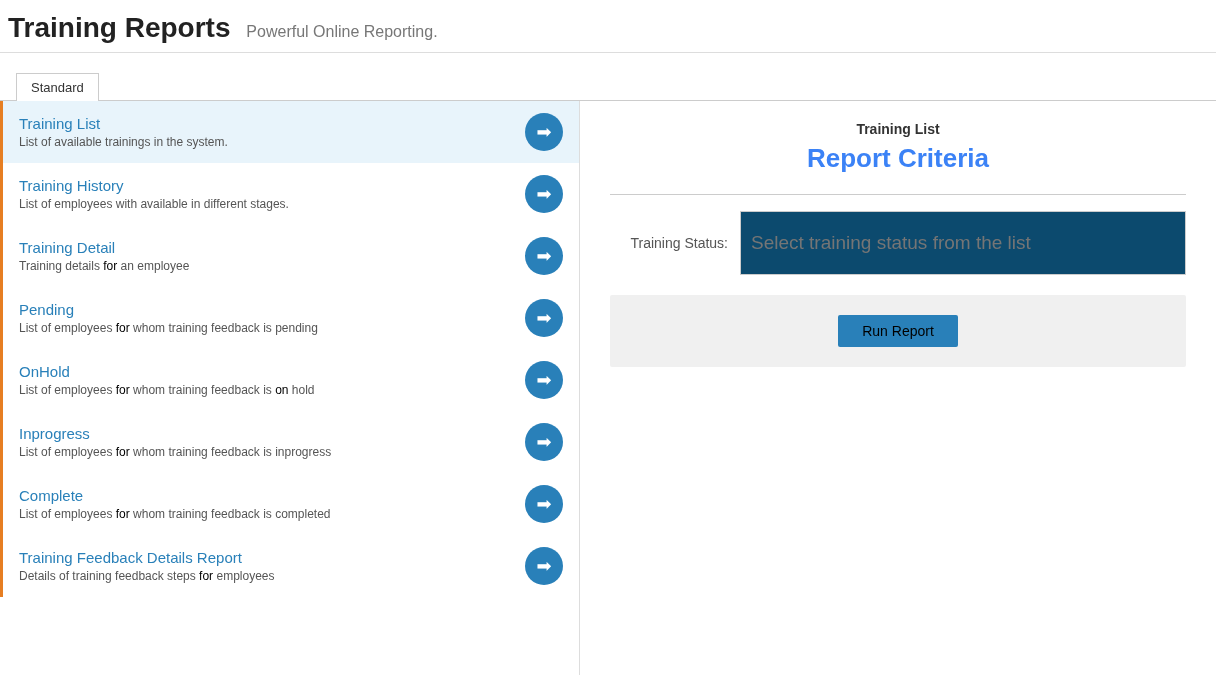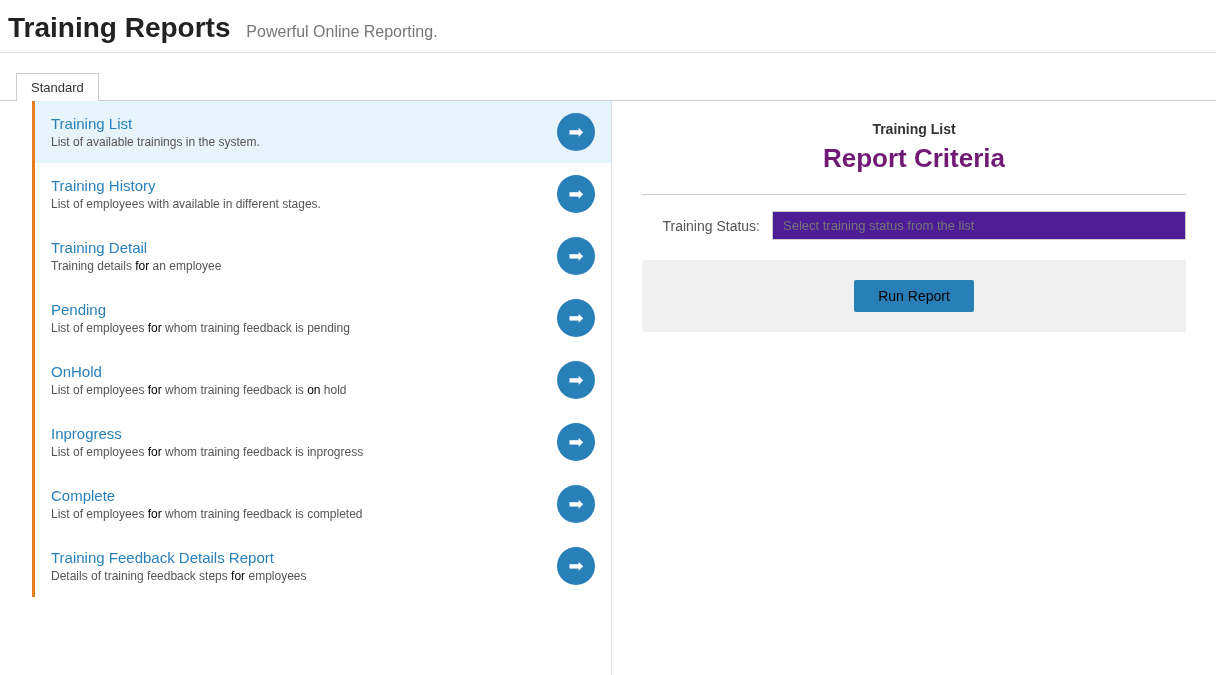--- a/index.html
+++ b/index.html
@@ -5,43 +5,43 @@
     * { box-sizing: border-box; margin: 0; padding: 0; }
     body { font-family: Arial, sans-serif; background: #fff; color: #333; font-size: 14px; }
 
     .header { padding: 12px 16px 8px 8px; border-bottom: 1px solid #ddd; }
     .header h1 { font-size: 28px; font-weight: bold; color: #222; display: inline; }
     .header .subtitle { font-size: 16px; color: #777; margin-left: 12px; }
 
     .tabs { padding: 0 16px; border-bottom: 1px solid #ccc; margin-top: 20px; }
     .tab { display: inline-block; padding: 6px 14px; border: 1px solid #ccc; border-bottom: none; background: #fff; font-size: 13px; cursor: pointer; margin-bottom: -1px; position: relative; z-index: 1; }
 
-    .main-layout { display: flex; height: calc(675px - 100px); margin-left: 32px; }
+    .main-layout { display: flex; height: calc(675px - 100px); }
 
     .left-panel { width: 580px; border-right: 1px solid #ddd; overflow-y: auto; }
 
     .list-item { display: flex; align-items: center; justify-content: space-between; padding: 12px 16px; border-left: 3px solid #e67e22; cursor: pointer; }
     .list-item.active { background: #e8f4fb; border-left-color: #e67e22; }
     .list-item-content { flex: 1; }
     .list-item-title { color: #2980b9; font-size: 15px; font-weight: normal; margin-bottom: 3px; }
     .list-item-desc { color: #555; font-size: 12px; }
     .list-item-desc span.highlight { color: #000000; }
 
     .chevron-btn { width: 38px; height: 38px; border-radius: 50%; background: #2980b9; display: flex; align-items: center; justify-content: center; color: #fff; font-size: 18px; flex-shrink: 0; margin-left: 10px; }
 
     .right-panel { flex: 1; padding: 20px 30px; }
     .report-header { text-align: center; margin-bottom: 20px; }
     .report-header .report-type { font-size: 14px; font-weight: bold; color: #333; margin-bottom: 6px; }
-    .report-header h2 { font-size: 26px; font-weight: bold; color: #701a75; }
+    .report-header h2 { font-size: 26px; font-weight: bold; color: #3b82f6; }
 
     .divider { border: none; border-top: 1px solid #ccc; margin: 16px 0; }
 
     .criteria-row { display: flex; align-items: center; margin-bottom: 20px; }
     .criteria-label { width: 130px; text-align: right; padding-right: 12px; font-size: 14px; color: #555; }
-    .criteria-input { flex: 1; padding: 6px 10px; border: 1px solid #ccc; font-size: 13px; color: #aaa; background: #4c1d95; }
+    .criteria-input { flex: 1; padding: 20px 10px; border: 1px solid #ccc; font-size: 19px; color: #aaa; background: #0c4a6e; }
 
     .run-report-area { background: #f0f0f0; padding: 20px; text-align: center; border-radius: 2px; }
     .run-report-btn { background: #2980b9; color: #000000; border: none; padding: 8px 24px; font-size: 14px; cursor: pointer; border-radius: 2px; }
   </style>
 </head>
 <body>
 
 <div class="header">
   <h1>Training Reports</h1>
   <span class="subtitle">Powerful Online Reporting.</span>

